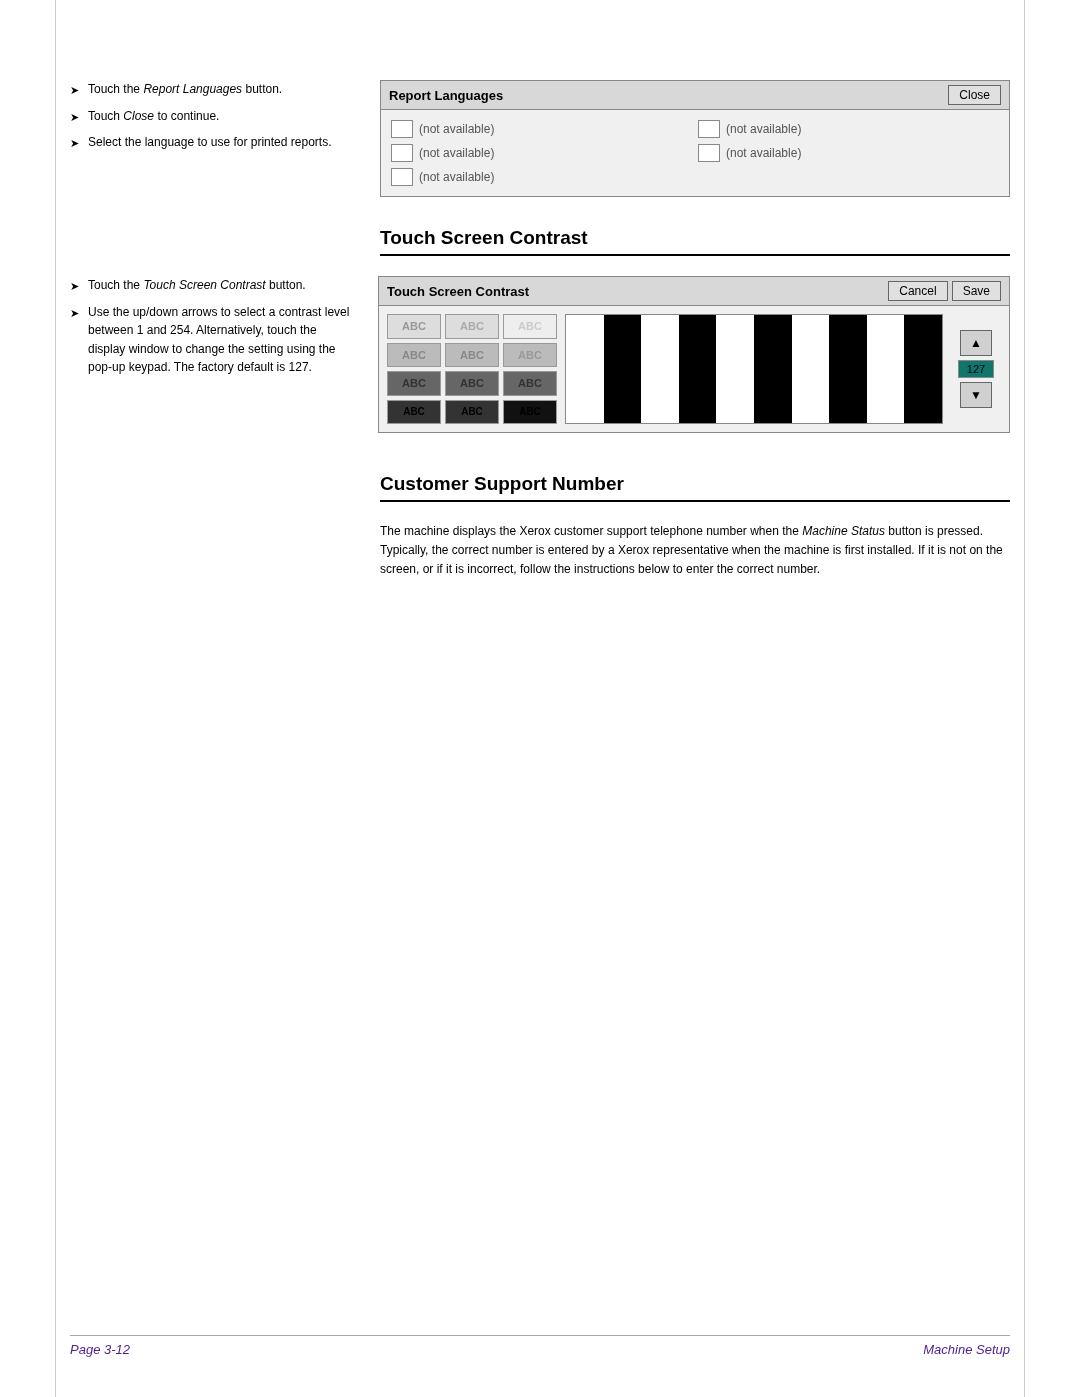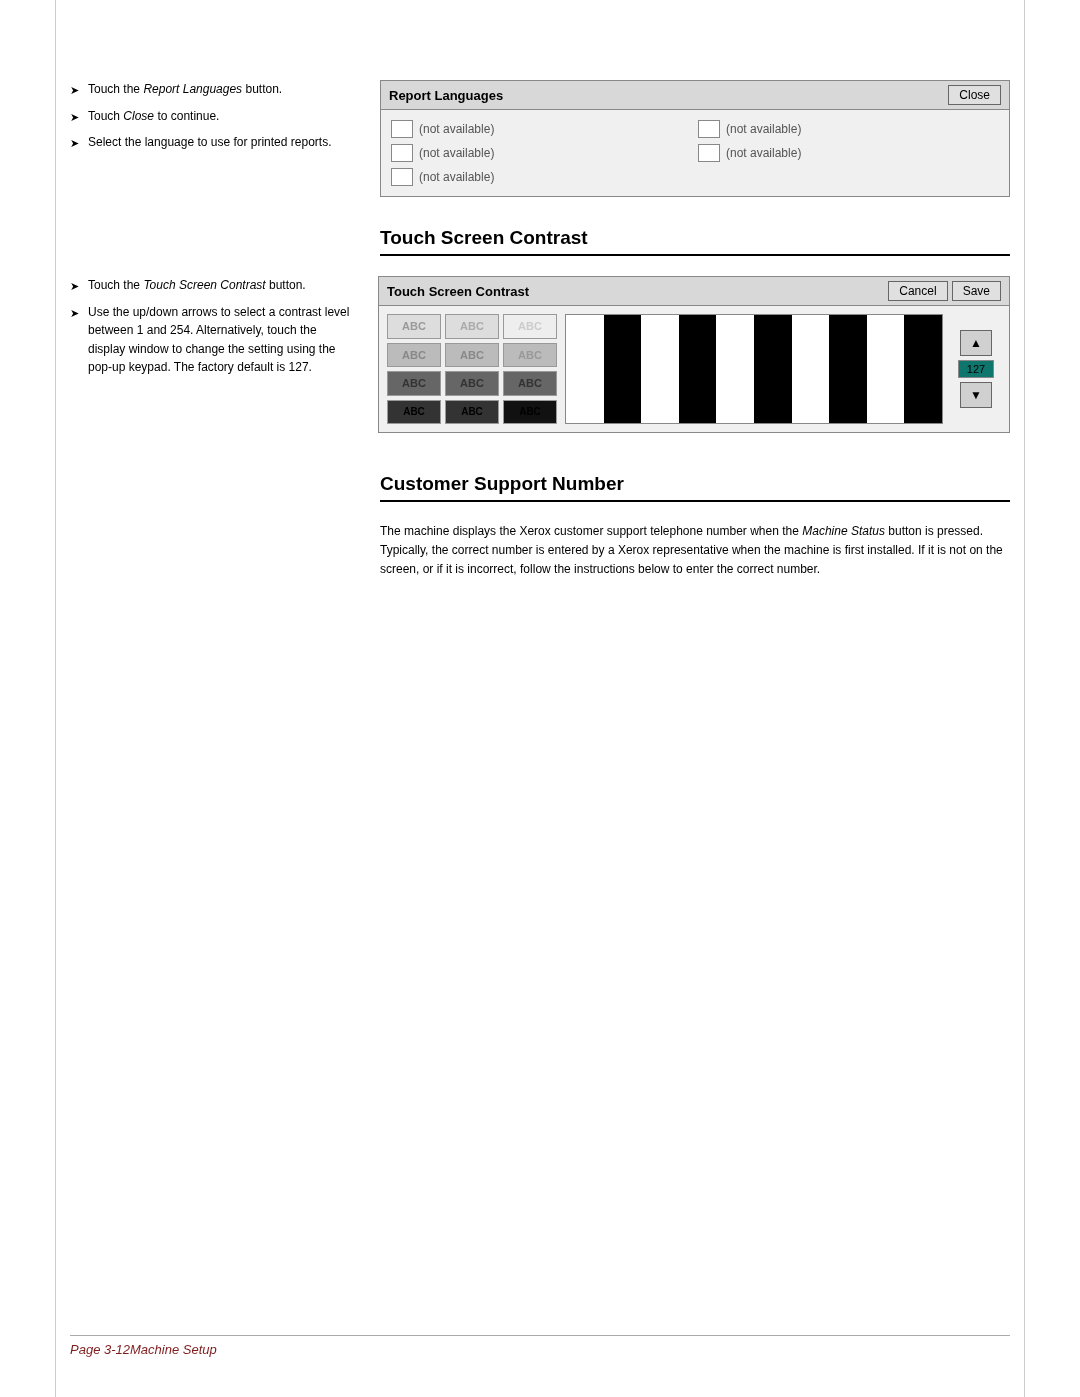--- a/index.html
+++ b/index.html
@@ -269,25 +269,25 @@
       margin-left: 310px;
     }
 
     
     .page-footer {
       position: absolute;
       bottom: 40px;
       left: 70px;
       right: 70px;
       display: flex;
-      justify-content: flex-start;
+      justify-content: space-between;
       border-top: 1px solid #aaa;
       padding-top: 6px;
       font-size: 13px;
-      color: #7f1d1d;
+      color: #4c1d95;
       font-style: italic;
     }
   </style>
 </head>
 <body>
 
 <div class="page-container">
   <div class="left-border-line"></div>
   <div class="right-border-line"></div>
 

